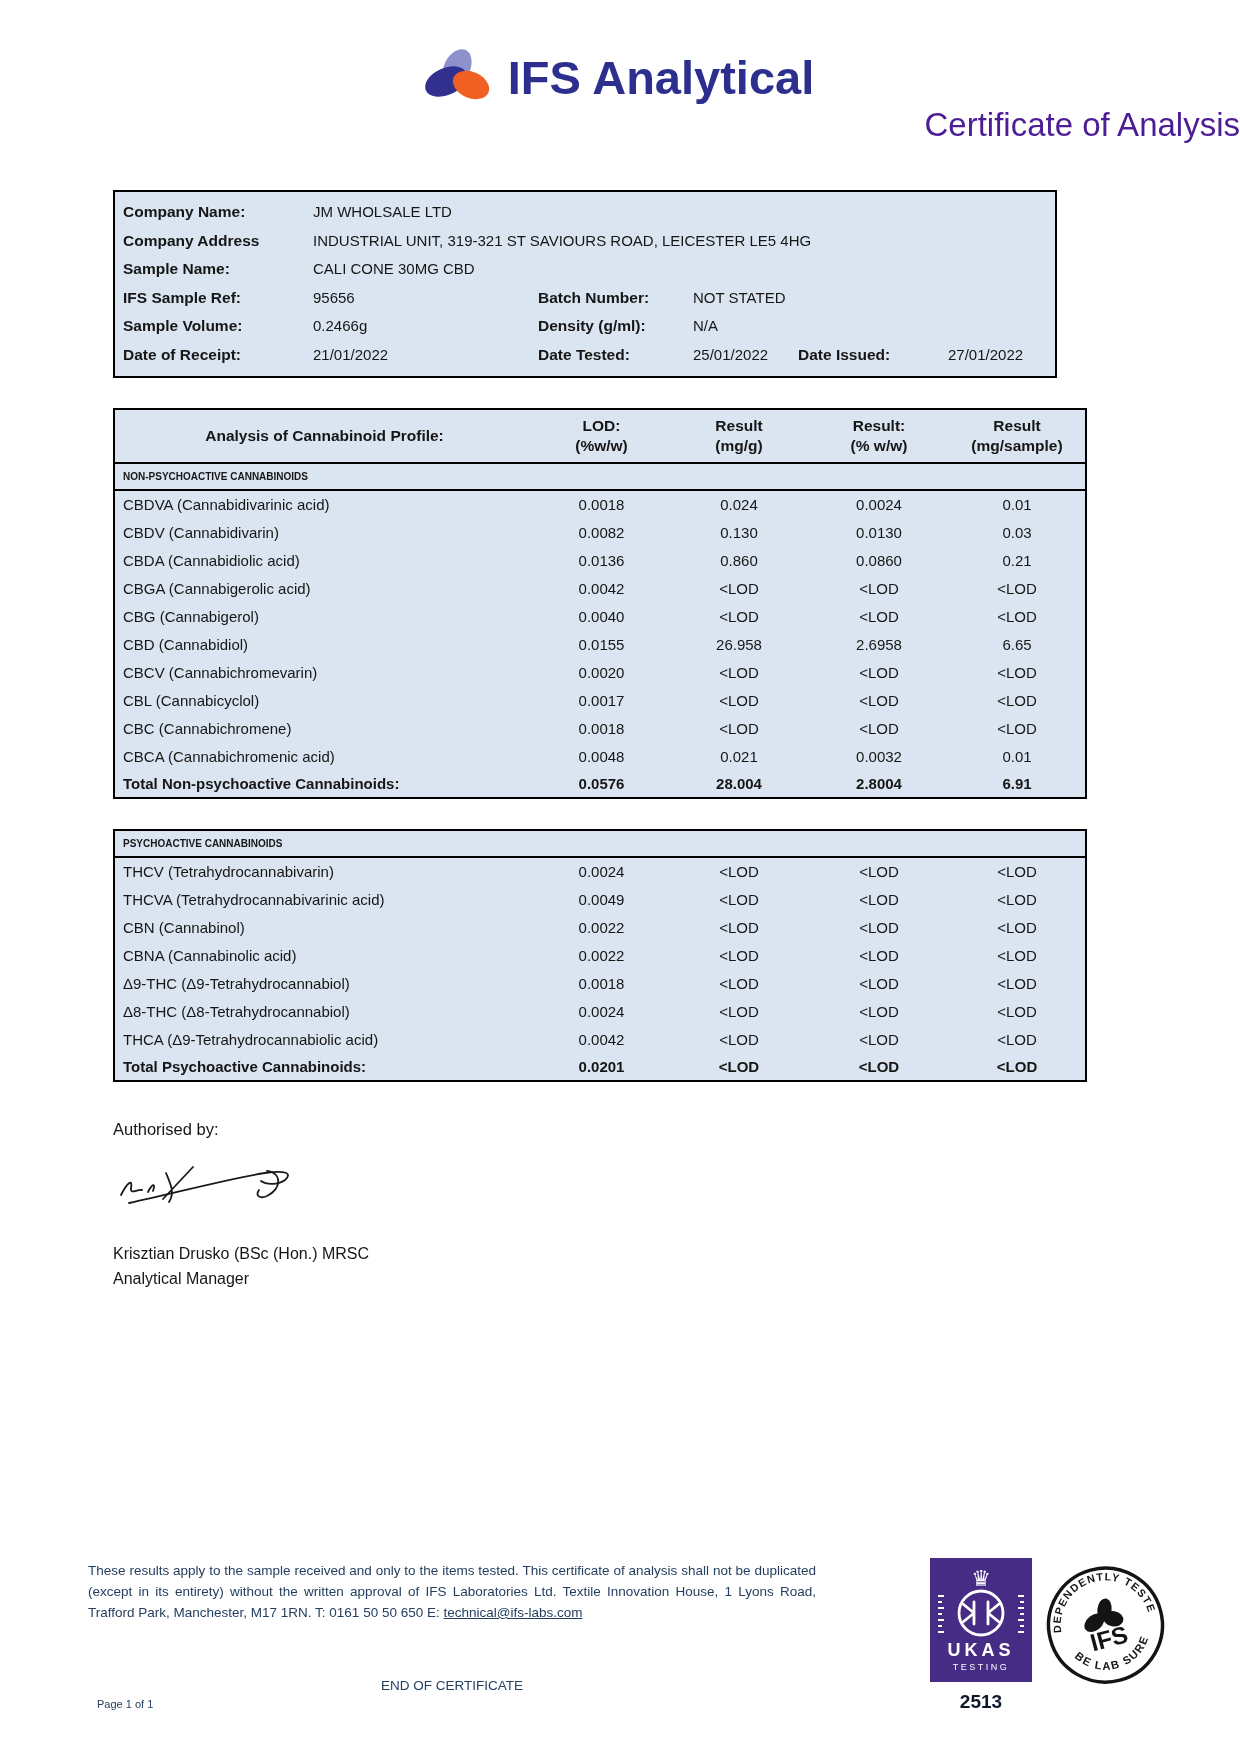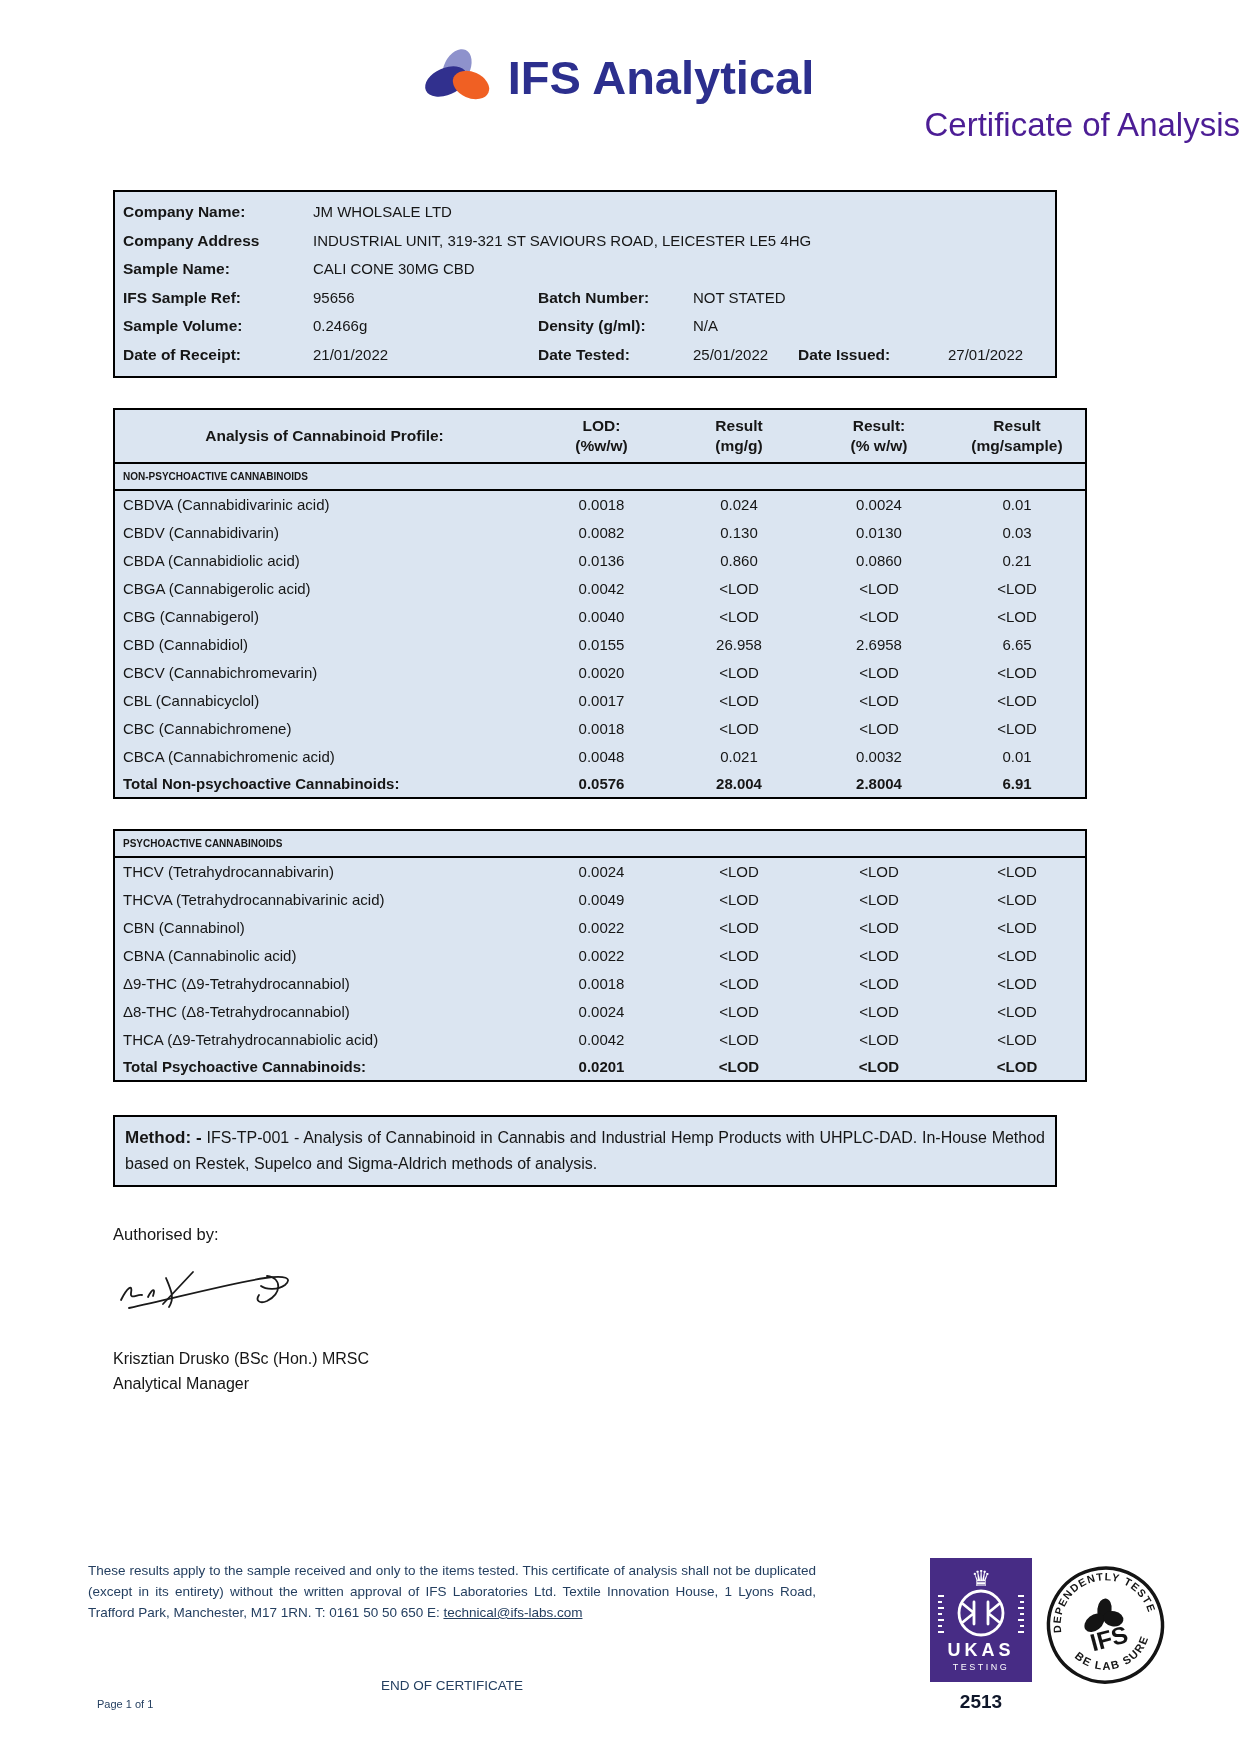--- a/index.html
+++ b/index.html
@@ -283,21 +283,20 @@
           <tr>
             <td class="c-name">Total Psychoactive Cannabinoids:</td>
             <td class="c-val">0.0201</td>
             <td class="c-val">&lt;LOD</td>
             <td class="c-val">&lt;LOD</td>
             <td class="c-val">&lt;LOD</td>
           </tr>
         </tbody>
     </table>
 
-    <div class="method-box"><span class="method-label">Method: -</span><span> IFS-TP-001 - Analysis of Cannabinoid in Cannabis and Industrial Hemp Products with UHPLC-DAD. In-House Method based on Restek, Supelco and Sigma-Aldrich methods of analysis.</span></div>
 
     <div class="auth-label">Authorised by:</div>
     <div class="sig">
       <svg width="190" height="62" viewBox="0 0 190 62">
         <g fill="none" stroke="#1a1a1a" stroke-width="1.8" stroke-linecap="round">
           <path d="M6 48 C12 36 18 31 16 41 C15 48 22 42 27 43 M33 45 C37 37 41 35 38 44"></path>
           <path d="M48 52 L78 20 M51 26 C56 38 60 46 54 55"></path>
           <path d="M14 56 C60 46 112 32 150 26 C170 23 178 26 170 33 C162 39 150 37 146 34"></path>
           <path d="M152 24 C168 26 166 42 152 49 C145 52 140 49 144 43"></path>
         </g>

